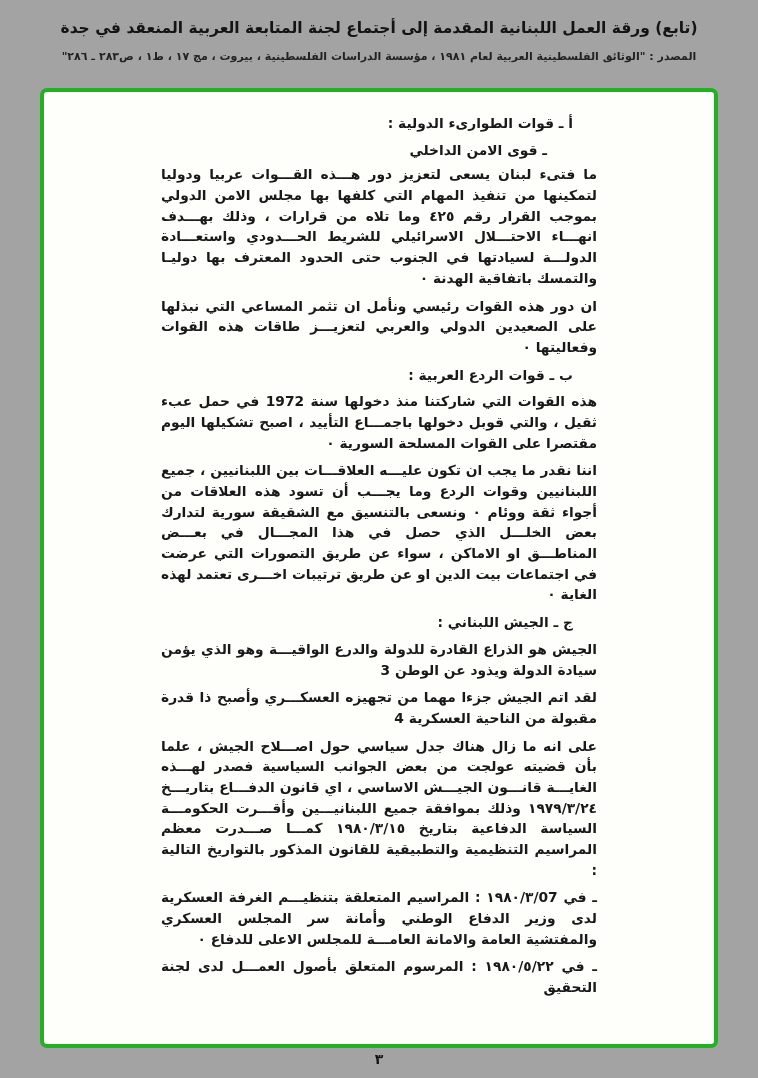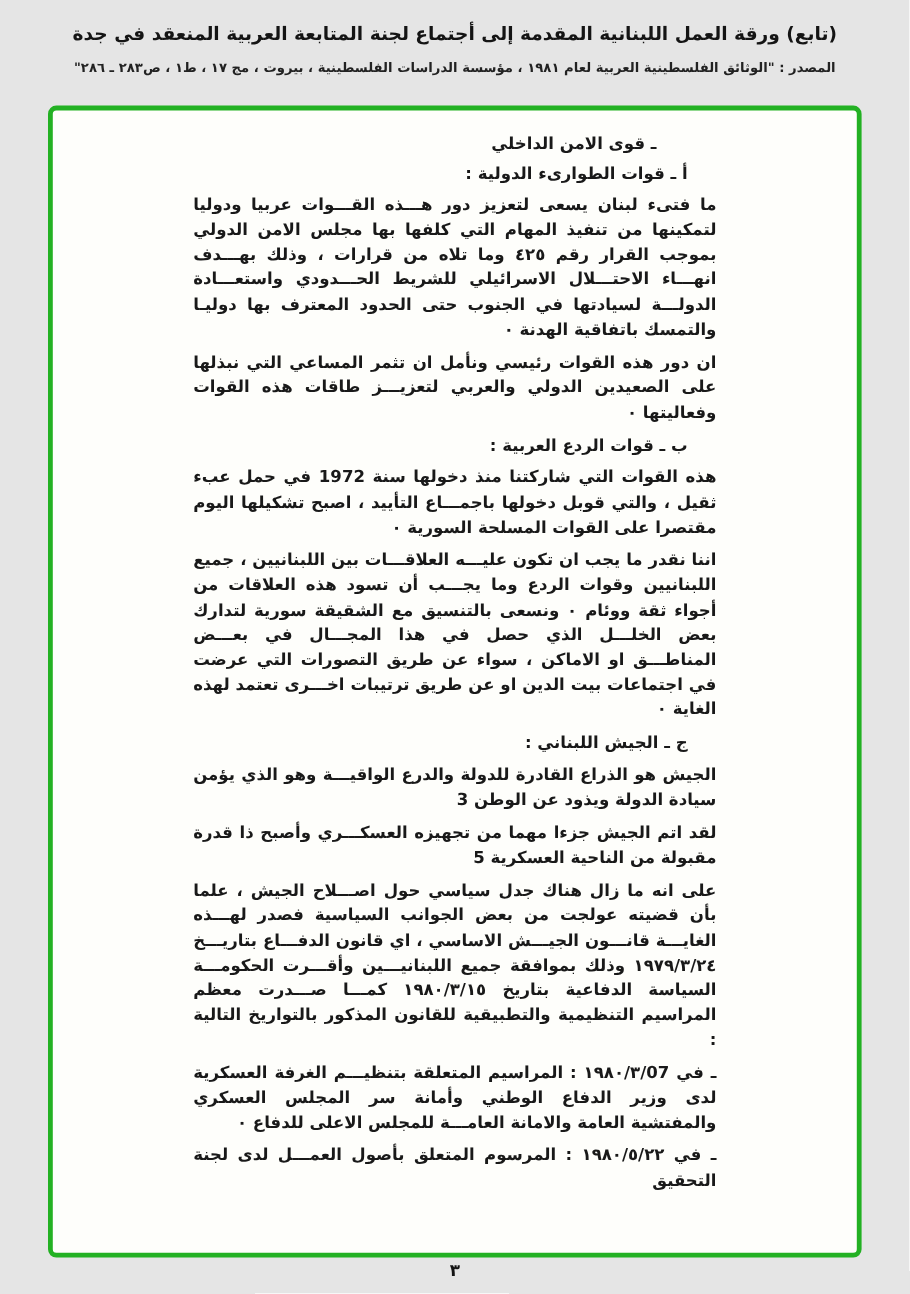--- a/index.html
+++ b/index.html
@@ -5,21 +5,21 @@
   * { margin: 0; padding: 0; box-sizing: border-box; }
   html, body { background: #ffffff; }
   body {
     width: 758px; height: 1078px;
     font-family: "DejaVu Sans", sans-serif;
     position: relative;
     overflow: hidden;
   }
   .page {
     position: absolute; inset: 0;
-    background: #e5e5e5;
+    background: #a3a3a3;
     direction: rtl;
     color: #1b1b1b;
   }
   .doc-header {
     padding-top: 18px;
     text-align: center;
   }
   .doc-title {
     font-size: 15.5px;
     font-weight: 700;
@@ -80,30 +80,30 @@
 
 <div class="page">
 
   <div class="doc-header">
     <div class="doc-title">(تابع) ورقة العمل اللبنانية المقدمة إلى أجتماع لجنة المتابعة العربية المنعقد في جدة</div>
     <div class="doc-source">المصدر : "الوثائق الفلسطينية العربية لعام ١٩٨١ ، مؤسسة الدراسات الفلسطينية ، بيروت ، مج ١٧ ، ط١ ، ص٢٨٣ ـ ٢٨٦"</div>
   </div>
 
   <div class="green-frame">
     <div class="text-column">
+      <div class="block heading">أ ـ قوات الطوارىء الدولية :</div>
       <div class="block heading-main">ـ قوى الامن الداخلي</div>
-      <div class="block heading">أ ـ قوات الطوارىء الدولية :</div>
       <p class="block paragraph">ما فتىء لبنان يسعى لتعزيز دور هـــذه القـــوات عربيا ودوليا لتمكينها من تنفيذ المهام التي كلفها بها مجلس الامن الدولي بموجب القرار رقم ٤٢٥ وما تلاه من قرارات ، وذلك بهـــدف انهـــاء الاحتـــلال الاسرائيلي للشريط الحـــدودي واستعـــادة الدولـــة لسيادتها في الجنوب حتى الحدود المعترف بها دوليـا والتمسك باتفاقية الهدنة ٠</p>
       <p class="block paragraph">ان دور هذه القوات رئيسي ونأمل ان تثمر المساعي التي نبذلها على الصعيدين الدولي والعربي لتعزيـــز طاقات هذه القوات وفعاليتها ٠</p>
       <div class="block heading">ب ـ قوات الردع العربية :</div>
       <p class="block paragraph">هذه القوات التي شاركتنا منذ دخولها سنة 1972 في حمل عبء ثقيل ، والتي قوبل دخولها باجمـــاع التأييد ، اصبح تشكيلها اليوم مقتصرا على القوات المسلحة السورية ٠</p>
       <p class="block paragraph">اننا نقدر ما يجب ان تكون عليـــه العلاقـــات بين اللبنانيين ، جميع اللبنانيين وقوات الردع وما يجـــب أن تسود هذه العلاقات من أجواء ثقة ووئام ٠ ونسعى بالتنسيق مع الشقيقة سورية لتدارك بعض الخلـــل الذي حصل في هذا المجـــال في بعـــض المناطـــق او الاماكن ، سواء عن طريق التصورات التي عرضت في اجتماعات بيت الدين او عن طريق ترتيبات اخـــرى تعتمد لهذه الغاية ٠</p>
       <div class="block heading">ج ـ الجيش اللبناني :</div>
       <p class="block paragraph">الجيش هو الذراع القادرة للدولة والدرع الواقيـــة وهو الذي يؤمن سيادة الدولة ويذود عن الوطن 3</p>
-      <p class="block paragraph">لقد اتم الجيش جزءا مهما من تجهيزه العسكـــري وأصبح ذا قدرة مقبولة من الناحية العسكرية 5</p>
+      <p class="block paragraph">لقد اتم الجيش جزءا مهما من تجهيزه العسكـــري وأصبح ذا قدرة مقبولة من الناحية العسكرية 4</p>
       <p class="block paragraph">على انه ما زال هناك جدل سياسي حول اصـــلاح الجيش ، علما بأن قضيته عولجت من بعض الجوانب السياسية فصدر لهـــذه الغايـــة قانـــون الجيـــش الاساسي ، اي قانون الدفـــاع بتاريـــخ ١٩٧٩/٣/٢٤ وذلك بموافقة جميع اللبنانيـــين وأقـــرت الحكومـــة السياسة الدفاعية بتاريخ ١٩٨٠/٣/١٥ كمـــا صـــدرت معظم المراسيم التنظيمية والتطبيقية للقانون المذكور بالتواريخ التالية :</p>
       <p class="block list-item">ـ في ١٩٨٠/٣/07 : المراسيم المتعلقة بتنظيـــم الغرفة العسكرية لدى وزير الدفاع الوطني وأمانة سر المجلس العسكري والمفتشية العامة والامانة العامـــة للمجلس الاعلى للدفاع ٠</p>
       <p class="block list-item">ـ في ١٩٨٠/٥/٢٢ : المرسوم المتعلق بأصول العمـــل لدى لجنة التحقيق</p>
     </div>
   </div>
 
   <div class="page-number">٣</div>
 
 </div>
 

